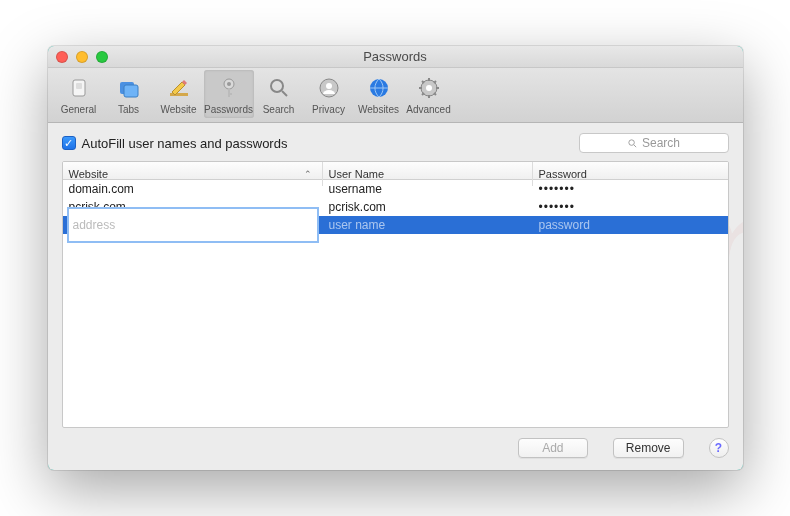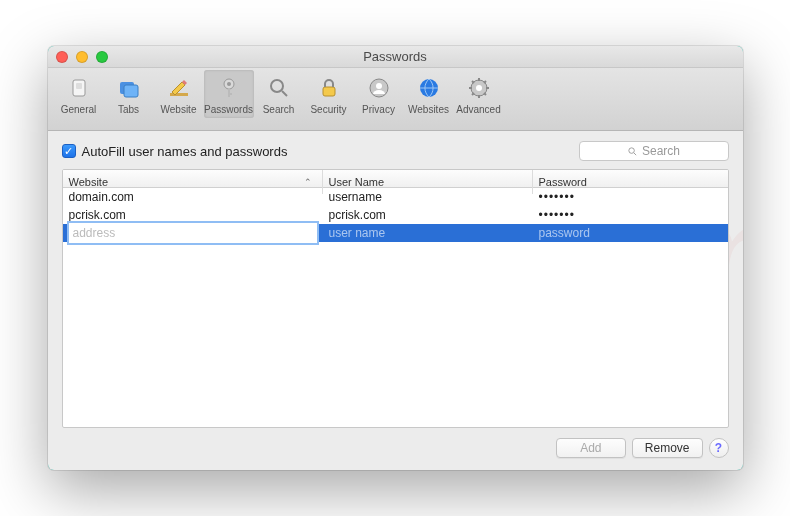--- a/index.html
+++ b/index.html
@@ -39,21 +39,21 @@
 .tl.min { background: #ffbd2e; }
 .tl.max { background: #28c940; }
 .title {
   position: absolute; left: 0; right: 0; text-align: center;
   font-size: 13px; color: #4a4a4a; pointer-events: none;
 }
 .toolbar {
   display: flex;
   background: linear-gradient(#e4e4e4, #d2d2d2);
   border-bottom: 1px solid #b5b5b5;
-  padding: 2px 6px 12px;
+  padding: 2px 6px 4px;
   gap: 0;
 }
 .tb-item {
   width: 50px;
   display: flex;
   flex-direction: column;
   align-items: center;
   justify-content: flex-end;
   padding: 4px 2px 3px;
   font-size: 10px;
@@ -132,34 +132,34 @@
 .sortcaret { font-size:9px; color:#666; margin-right:4px;}
 .tbody { flex:1; position:relative; }
 .tr { display:flex; height:18px; font-size:12px; color:#222; align-items:center;}
 .td { padding:17px 6px; display:flex; align-items:center; height:100%;}
 .td.website { flex:0 0 260px; }
 .td.username { flex:0 0 210px; }
 .td.password { flex:1; }
 .tr.selected { background:#2a6fd6; color:#fff; }
 .tr.selected .placeholder { color: rgba(255,255,255,0.6); }
 .edit-input {
-  height:20px; border:none; outline:none;
+  height:32px; border:none; outline:none;
   width: 100%;
   font-size:12px; padding:0 4px;
   background:#fff; color:#333;
   box-shadow: 0 0 0 2px #8fbdf4;
   border-radius:0;
 }
 .edit-input::placeholder { color:#bbb; }
 .placeholder { color:#bbb; }
 .dots{letter-spacing:1px;}
 .footer {
   margin-top:10px;
   display:flex; align-items:center; justify-content:flex-end;
-  gap:6px;
+  gap:25px;
 }
 .btn {
   min-width:70px; height:20px; padding:0 12px;
   border:1px solid #c2c2c2; border-radius:4px;
   background: linear-gradient(#fdfdfd,#f1f1f1);
   font-size:12px; color:#333;
   display:flex; align-items:center; justify-content:center;
   box-shadow: 0 1px 0 rgba(0,0,0,0.05);
 }
 .btn.disabled { color:#aaa; }
@@ -226,29 +226,20 @@
       <span class="tb-label">Passwords</span>
     </div>
     <div class="tb-item">
       <span class="tb-icon">
         <svg width="24" height="24" viewBox="0 0 24 24">
             <circle cx="10" cy="10" r="6" fill="none" stroke="#888" stroke-width="2"></circle>
             <line x1="15" y1="15" x2="20" y2="20" stroke="#888" stroke-width="2"></line>
           </svg>
       </span>
       <span class="tb-label">Search</span>
-    </div>
-    <div class="tb-item">
-      <span class="tb-icon">
-        <svg width="24" height="24" viewBox="0 0 24 24">
-            <rect x="6" y="11" width="12" height="9" rx="2" fill="#f4c94b" stroke="#b8902e"></rect>
-            <path d="M8 11 V8 a4 4 0 0 1 8 0 V11" fill="none" stroke="#888" stroke-width="2"></path>
-          </svg>
-      </span>
-      <span class="tb-label">Security</span>
     </div>
     <div class="tb-item">
       <span class="tb-icon">
         <svg width="24" height="24" viewBox="0 0 24 24">
             <circle cx="12" cy="12" r="9" fill="#c8c8c8" stroke="#888"></circle>
             <ellipse cx="12" cy="10" rx="3" ry="3" fill="#fff"></ellipse>
             <path d="M6 18 a6 4 0 0 1 12 0" fill="#fff"></path>
           </svg>
       </span>
       <span class="tb-label">Privacy</span>

